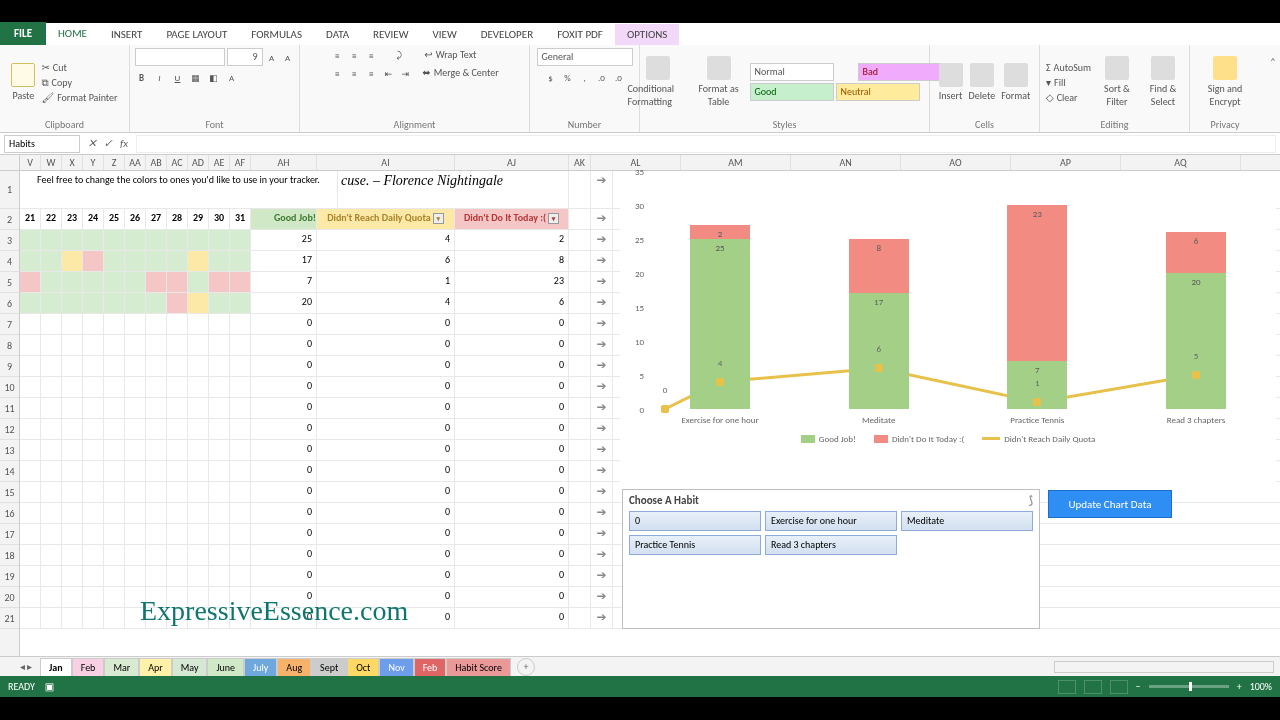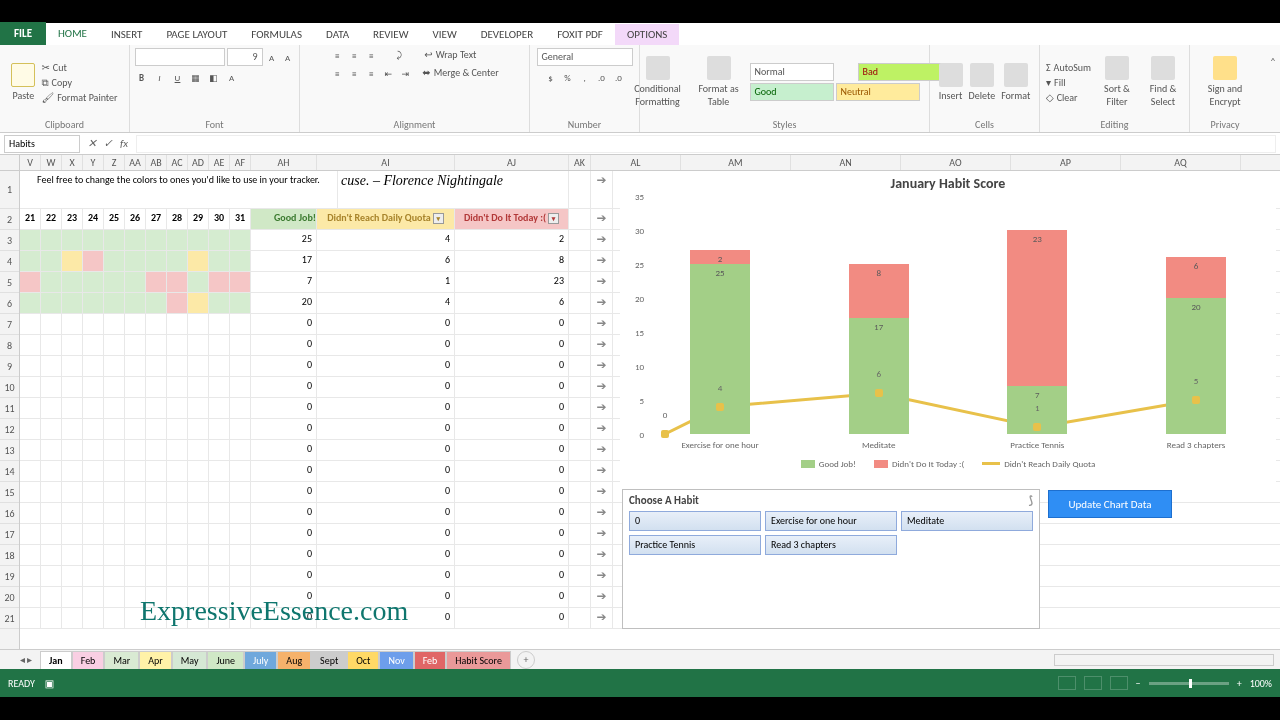--- a/index.html
+++ b/index.html
@@ -21,21 +21,21 @@
 .group-body { flex:1; display:flex; gap:6px; align-items:center; }
 .vstack { display:flex; flex-direction:column; gap:2px; font-size:10px; }
 .vstack span { display:flex; align-items:center; gap:3px; }
 .bigicon { width:24px; height:24px; background:#ddd; border-radius:2px; margin-bottom:2px; }
 .btncol { display:flex; flex-direction:column; align-items:center; font-size:10px; }
 .fontbox { border:1px solid #ccc; width:90px; height:18px; background:#fff; font-size:10px; padding:1px 4px; }
 .sizebox { border:1px solid #ccc; width:36px; height:18px; background:#fff; font-size:10px; padding:1px 4px; text-align:right; }
 .minibtn { width:14px; height:14px; border:1px solid transparent; display:inline-flex; align-items:center; justify-content:center; font-size:9px; color:#555; }
 .stylecell { width:84px; height:18px; border:1px solid #ccc; font-size:10px; padding:1px 4px; }
 .stylecell.normal { background:#fff; }
-.stylecell.bad { background:#bef264; color:#9c0006;margin-left:22px; }
+.stylecell.bad { background:#f0abfc; color:#9c0006;margin-left:22px; }
 .stylecell.good { background:#c6efce; color:#006100; }
 .stylecell.neutral { background:#ffeb9c; color:#9c5700; }
 .collapse { position:absolute; right:4px; top:32px; color:#666; font-size:11px; }
 
 .fxbar { height:22px; border-bottom:1px solid #ccc; display:flex; align-items:center; font-size:11px; }
 .namebox { width:76px; height:18px; border:1px solid #ccc; margin:0 4px; padding:1px 4px; font-size:10px; }
 .fxicon { width:16px; text-align:center; color:#666; font-style:italic; }
 
 .gridwrap { flex:1; display:flex; overflow:hidden; position:relative; }
 .rowhdrs { width:20px; background:#f3f3f3; border-right:1px solid #ccc; font-size:10px; color:#555; }
@@ -85,21 +85,21 @@
 .slicer-item { width:132px; height:20px; border:1px solid #8faadc; background:linear-gradient(#e8eff9,#d2e0f0); font-size:10px; padding:2px 5px; cursor:pointer; }
 .updatebtn { position:absolute; left:1028px; top:335px; width:124px; height:28px; background:#2f8ef4; color:#fff; font-size:11px; border:1px solid #1d6fcf; display:flex; align-items:center; justify-content:center; cursor:pointer; }
 
 .sheetbar { height:20px; background:#f3f3f3; border-top:1px solid #ccc; display:flex; align-items:center; font-size:10px; padding-left:20px; gap:0; }
 .navbtns { display:flex; gap:2px; margin-right:8px; color:#666; }
 .sheet { padding:2px 8px; border:1px solid #ccc; border-bottom:none; background:#e8e8e8; cursor:pointer; }
 .sheet.active { background:#fff; font-weight:bold; }
 .sheet.col-jan{background:#fff;} .sheet.col-feb{background:#f9cfe3;} .sheet.col-mar{background:#d9ead3;} .sheet.col-apr{background:#fff2a8;} .sheet.col-may{background:#d5e8d4;} .sheet.col-jun{background:#d0e8c6;} .sheet.col-jul{background:#6fa8dc;color:#fff;} .sheet.col-aug{background:#f6b26b;} .sheet.col-sep{background:#ccc;} .sheet.col-oct{background:#ffd966;} .sheet.col-nov{background:#6d9eeb;color:#fff;} .sheet.col-dec{background:#e06666;color:#fff;} .sheet.col-score{background:#ea9999;}
 .addsheet { width:18px; height:18px; border:1px solid #ccc; border-radius:9px; margin-left:6px; text-align:center; line-height:16px; color:#666; }
 
-.statusbar { height:28px; background:#217346; color:#fff; font-size:10px; display:flex; align-items:center; justify-content:space-between; padding:0 8px; }
+.statusbar { height:21px; background:#217346; color:#fff; font-size:10px; display:flex; align-items:center; justify-content:space-between; padding:0 8px; }
 .statusbar .right { display:flex; align-items:center; gap:8px; }
 .viewbtn { width:18px; height:14px; border:1px solid #fff3; }
 .zoomslider { width:80px; height:3px; background:#fff5; position:relative; }
 .zoomslider::after { content:""; position:absolute; left:50%; top:-3px; width:3px; height:9px; background:#fff; }
 .watermark { position:absolute; left:120px; top:440px; font-family:Georgia,serif; font-size:28px; color:#0f766e; pointer-events:none; }
 </style>
 </head>
 <body>
 
 <div class="app">
@@ -207,21 +207,21 @@
           <span class="minibtn">.0</span>
           <span class="minibtn">.0</span>
         </div>
       </div>
       <div class="group-label">Number</div>
     </div>
     <div class="group" style="width:290px">
       <div class="group-body">
         <div class="btncol">
             <div class="bigicon"></div>
-            <span style="width:60px;text-align:center">Conditional Formatting</span>
+            <span style="width:60px;text-align:left">Conditional Formatting</span>
           </div>
         <div class="btncol">
             <div class="bigicon"></div>
             <span style="width:50px;text-align:center">Format as Table</span>
           </div>
         <div style="display:grid;grid-template-columns:1fr 1fr;gap:2px">
           <div class="stylecell normal">Normal</div>
           <div class="stylecell bad">Bad</div>
           <div class="stylecell good">Good</div>
           <div class="stylecell neutral">Neutral</div>
@@ -708,21 +708,20 @@
             <div class="cell daycell"></div>
             <div class="cell num" style="width: 66px;">0</div>
             <div class="cell num" style="width: 138px;">0</div>
             <div class="cell num" style="width: 114px;">0</div>
             <div class="cell" style="width:22px"></div>
             <div class="cell arrow">➔</div>
           </div>
         </div>
 
       <div class="chartbox">
-        <div class="chart-title">January Habit Score</div>
         <div class="plot" id="plot">
           <div class="yaxis" id="yaxis">
               <div class="ytick" style="bottom: 0px;">0</div>
               <div class="ytick" style="bottom: 34px;">5</div>
               <div class="ytick" style="bottom: 68px;">10</div>
               <div class="ytick" style="bottom: 102px;">15</div>
               <div class="ytick" style="bottom: 136px;">20</div>
               <div class="ytick" style="bottom: 170px;">25</div>
               <div class="ytick" style="bottom: 204px;">30</div>
               <div class="ytick" style="bottom: 238px;">35</div>

